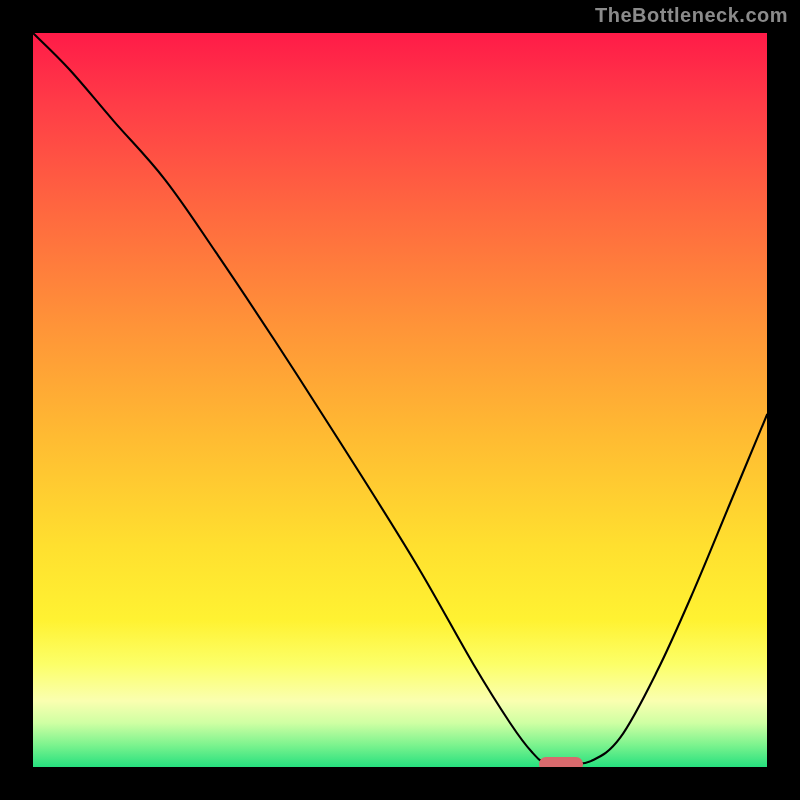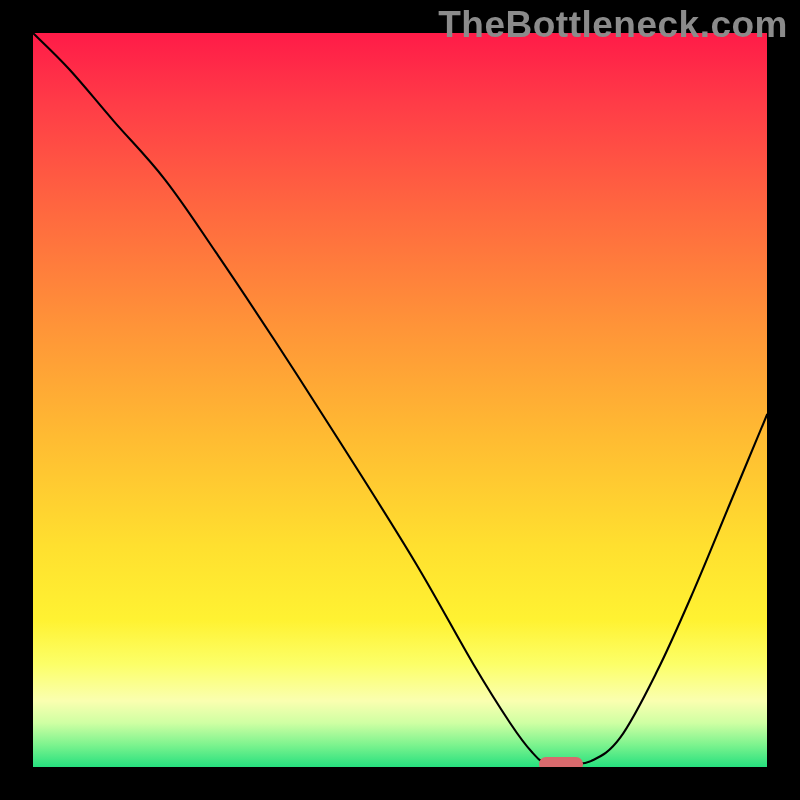--- a/index.html
+++ b/index.html
@@ -8,21 +8,21 @@
     position: relative;
     width: 800px;
     height: 800px;
     background: #000;
   }
   .watermark {
     position: absolute;
     top: 4px;
     right: 12px;
     font-family: Arial, Helvetica, sans-serif;
-    font-size: 37px;
+    font-size: 20px;
     font-weight: bold;
     color: #8b8b8b;
     letter-spacing: 0.5px;
     z-index: 5;
   }
   .plot-area {
     position: absolute;
     left: 33px;
     top: 33px;
     width: 734px;

